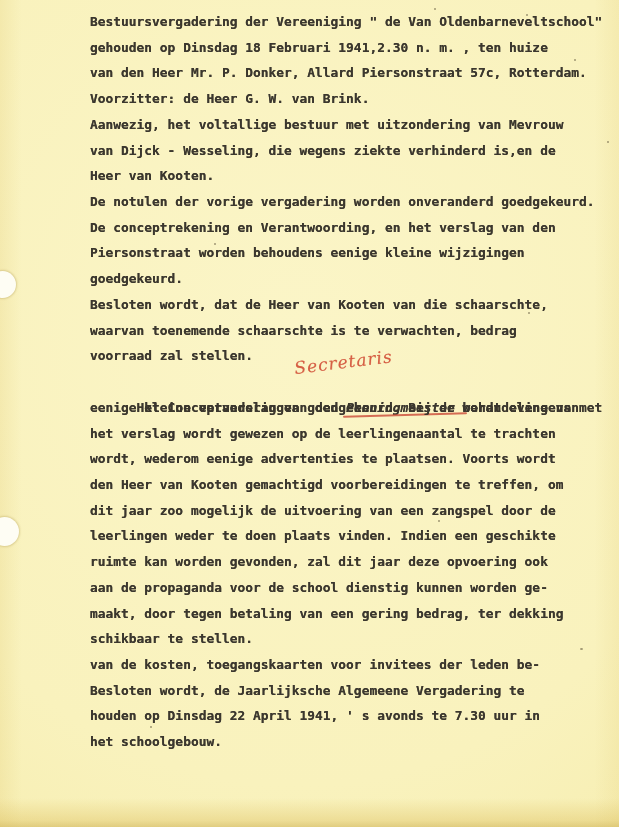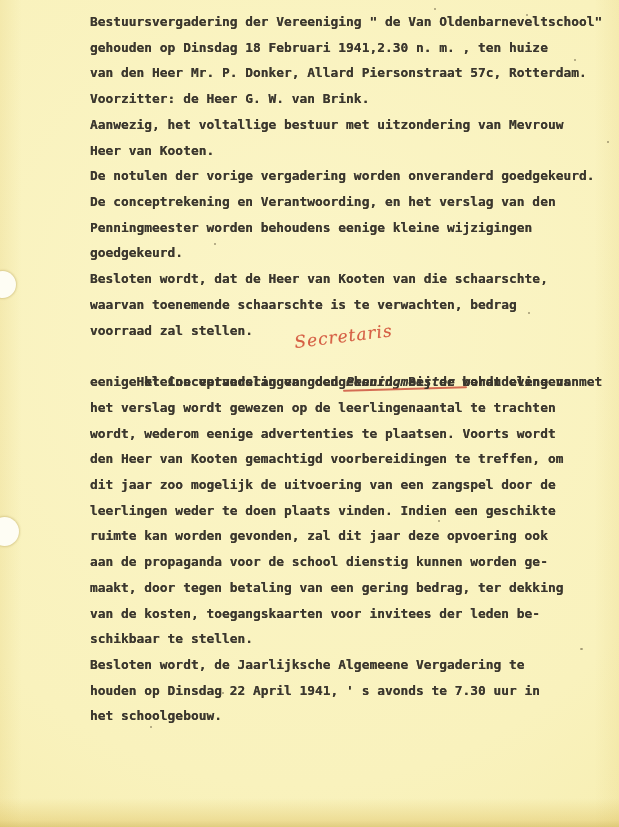--- a/index.html
+++ b/index.html
@@ -82,43 +82,44 @@
 
   <div class="hole hole-1"></div>
   <div class="hole hole-2"></div>
 
   <div class="doc">
     <div class="line">Bestuursvergadering der Vereeniging " de Van Oldenbarneveltschool"</div>
     <div class="line">gehouden op Dinsdag 18 Februari 1941,2.30 n. m. , ten huize</div>
     <div class="line">van den Heer Mr. P. Donker, Allard Piersonstraat 57c, Rotterdam.</div>
     <div class="line">Voorzitter: de Heer G. W. van Brink.</div>
     <div class="line">Aanwezig, het voltallige bestuur met uitzondering van Mevrouw</div>
+    <div class="line">van Dijck - Wesseling, die wegens ziekte verhinderd is,en de</div>
     <div class="line">Heer van Kooten.</div>
     <div class="line">De notulen der vorige vergadering worden onveranderd goedgekeurd.</div>
     <div class="line">De conceptrekening en Verantwoording, en het verslag van den</div>
-    <div class="line">Penningmeester worden behoudens eenige kleine wijzigingen</div>
+    <div class="line">Piersonstraat worden behoudens eenige kleine wijzigingen</div>
     <div class="line">goedgekeurd.</div>
     <div class="line">Besloten wordt, dat de Heer van Kooten van die schaarschte,</div>
     <div class="line">waarvan toenemende schaarschte is te verwachten, bedrag</div>
     <div class="line">voorraad zal stellen.</div>
     <div class="line">
       <span>Het Conceptverslag van den </span><span class="struck">Penningmeester</span><span> wordt eveneens met</span>
       <span class="handwriting">Secretaris</span>
     </div>
     <div class="line">eenige kleine veranderingen goedgekeurd. Bij de behandeling van</div>
     <div class="line">het verslag wordt gewezen op de leerlingenaantal te trachten</div>
     <div class="line">wordt, wederom eenige advertenties te plaatsen. Voorts wordt</div>
     <div class="line">den Heer van Kooten gemachtigd voorbereidingen te treffen, om</div>
     <div class="line">dit jaar zoo mogelijk de uitvoering van een zangspel door de</div>
     <div class="line">leerlingen weder te doen plaats vinden. Indien een geschikte</div>
     <div class="line">ruimte kan worden gevonden, zal dit jaar deze opvoering ook</div>
     <div class="line">aan de propaganda voor de school dienstig kunnen worden ge-</div>
     <div class="line">maakt, door tegen betaling van een gering bedrag, ter dekking</div>
+    <div class="line">schikbaar te stellen.</div>
     <div class="line">van de kosten, toegangskaarten voor invitees der leden be-</div>
-    <div class="line">schikbaar te stellen.</div>
     <div class="line">Besloten wordt, de Jaarlijksche Algemeene Vergadering te</div>
     <div class="line">houden op Dinsdag 22 April 1941, ' s avonds te 7.30 uur in</div>
     <div class="line">het schoolgebouw.</div>
   </div>
 
   <div>
     <span class="speck" style="left:434px; top:8px;  width:2px; height:2px;"></span>
     <span class="speck" style="left:526px; top:14px; width:2px; height:2px;"></span>
     <span class="speck" style="left:574px; top:59px; width:2px; height:2px;"></span>
     <span class="speck" style="left:607px; top:141px;width:2px; height:2px;"></span>

